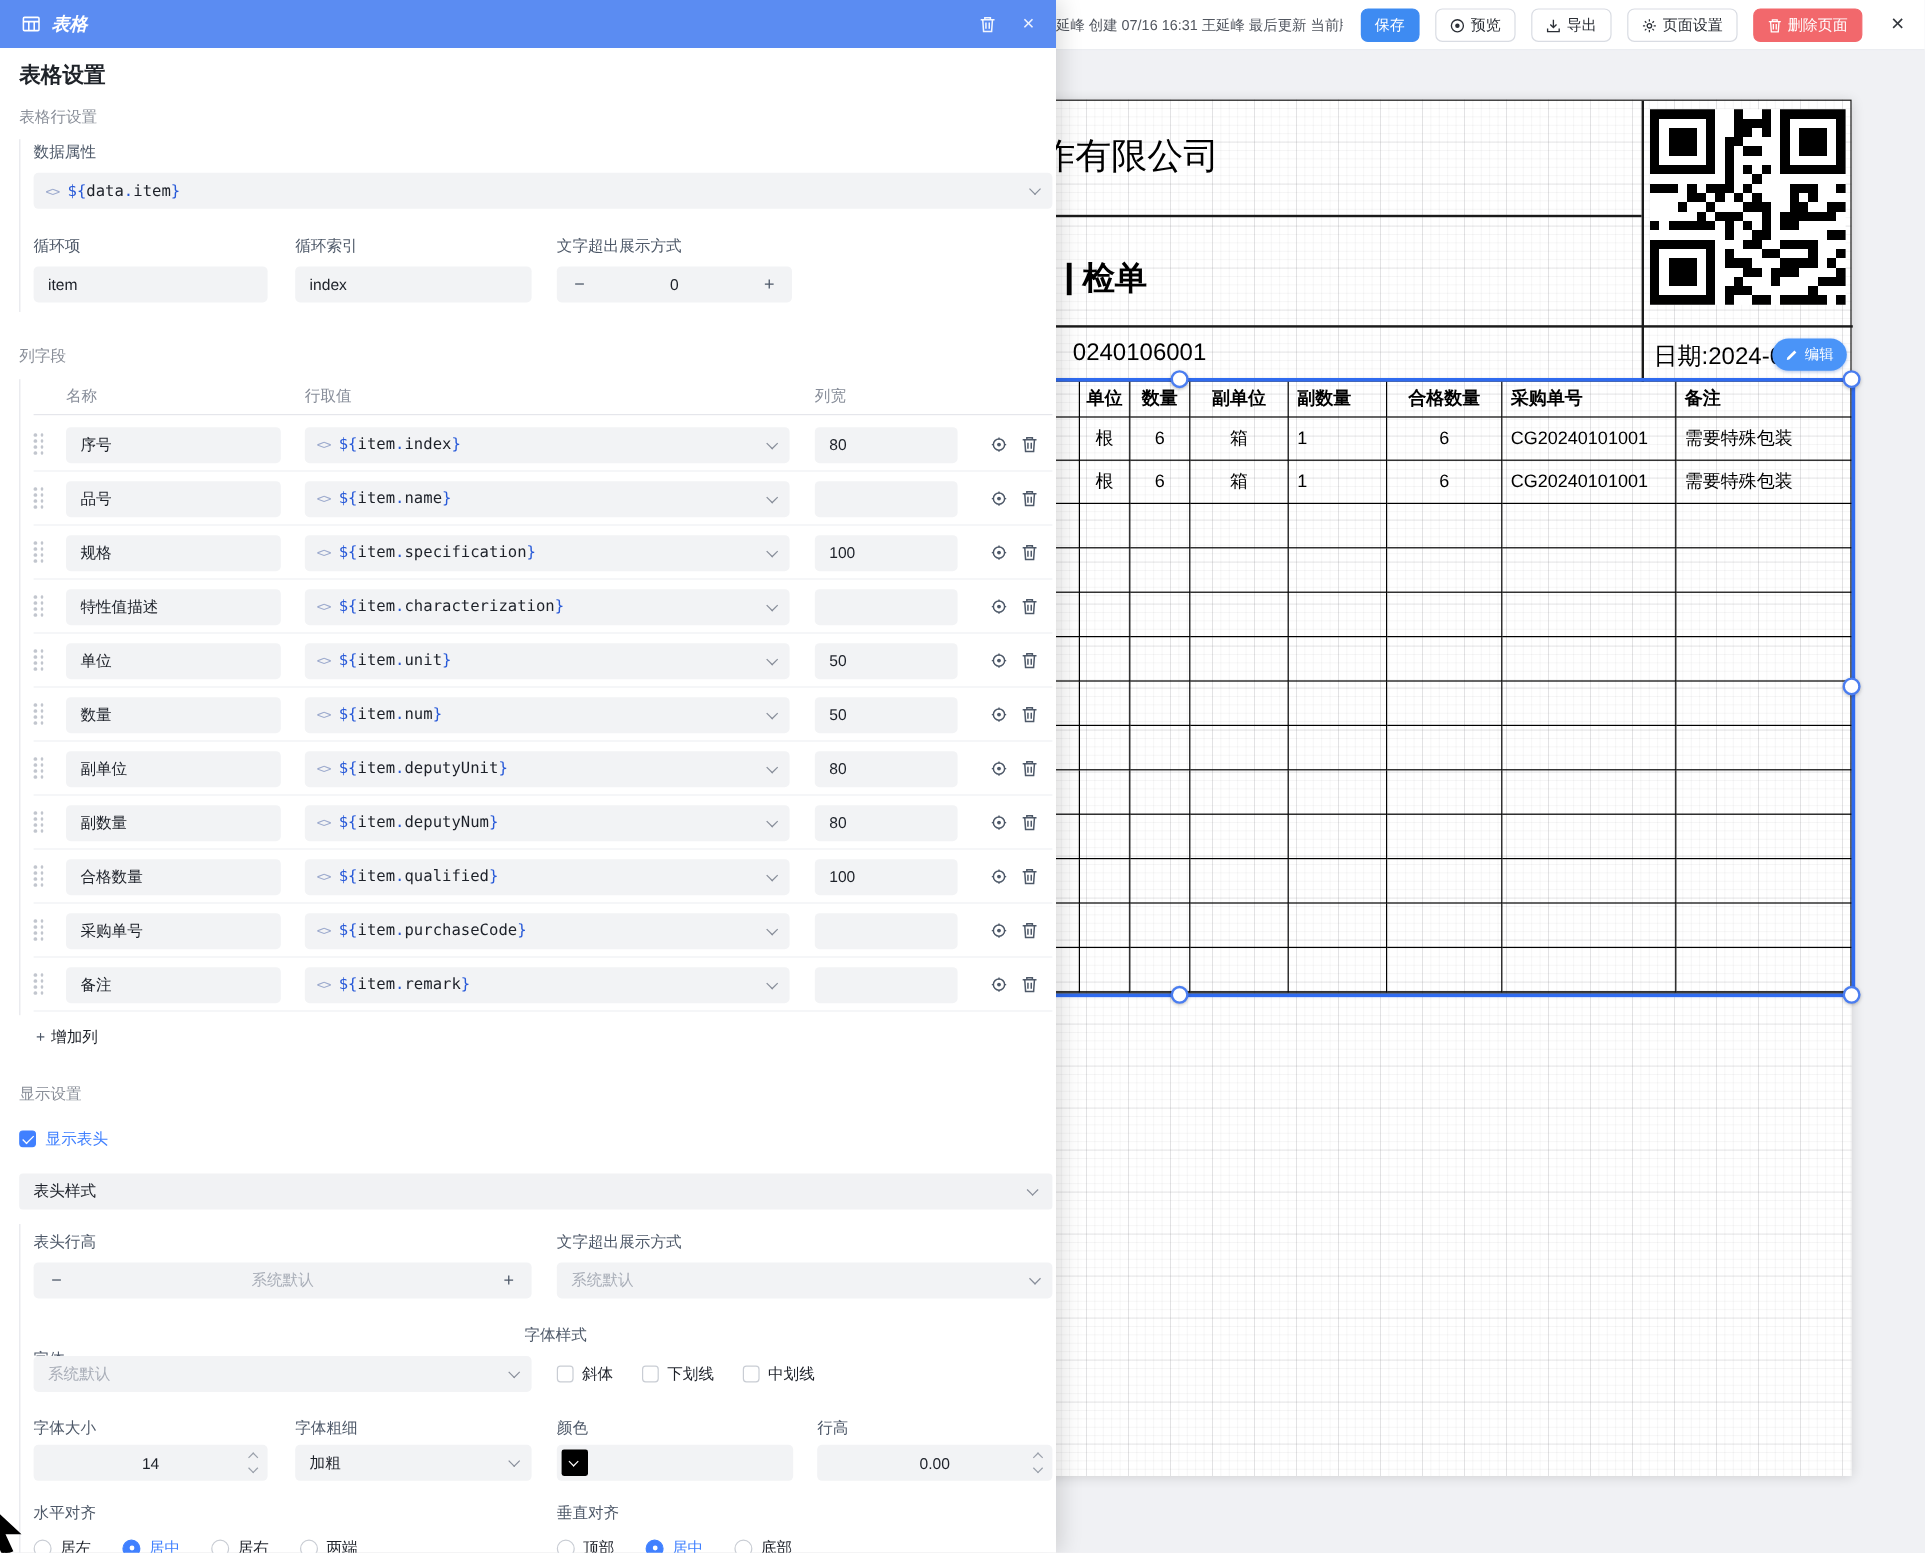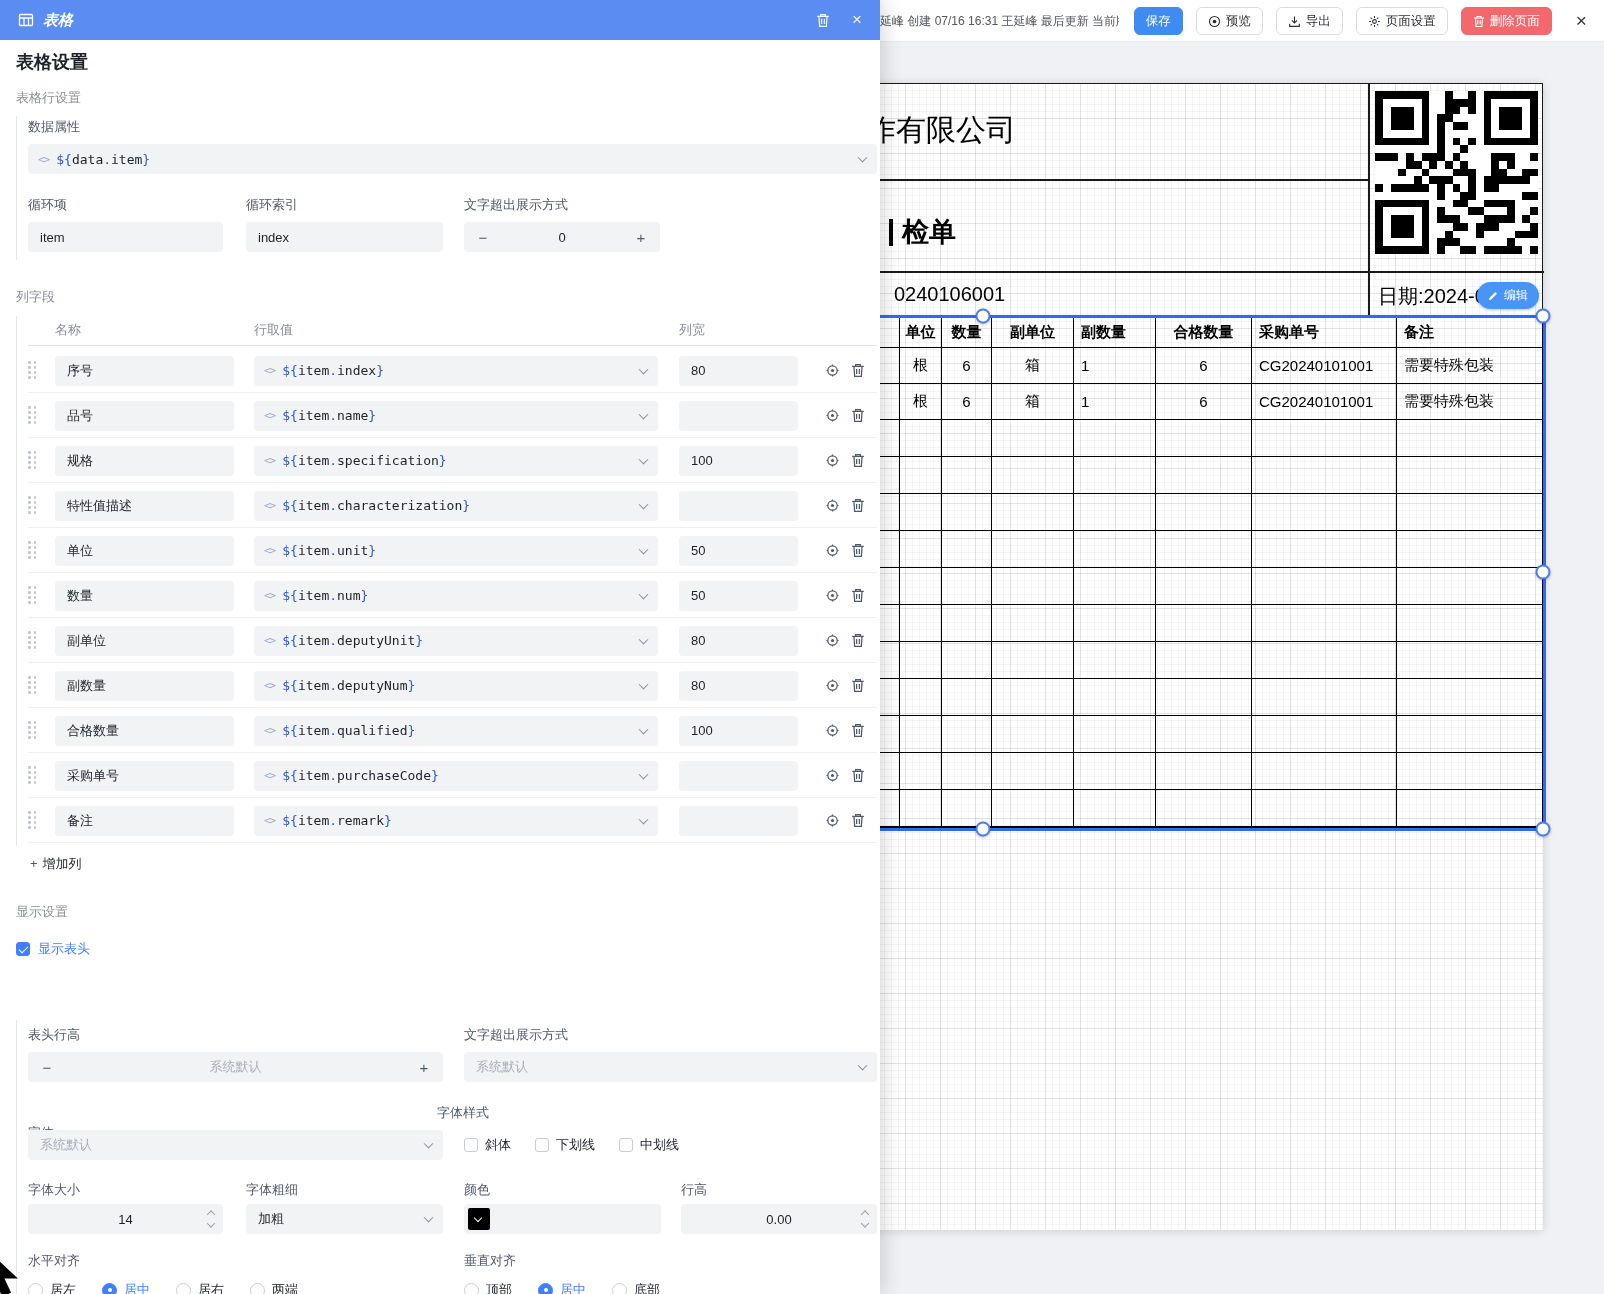--- a/index.html
+++ b/index.html
@@ -995,20 +995,24 @@
     <span class="plus">+</span><span>增加列</span>
   </div>
 
   <div class="sec-label" style="left:16px; top:903px;">显示设置</div>
 
   <div class="show-header">
     <span class="cb on"></span>
     <span>显示表头</span>
   </div>
 
+  <div class="acc-bar">
+    <span>表头样式</span>
+    <i class="chev"></i>
+  </div>
 
   <div class="vline" style="left:16px; top:1020px; height:274px;"></div>
 
   <div class="fld-label" style="left:28px; top:1026px;">表头行高</div>
   <div class="stepper" style="left:28px; top:1052px; width:415px;">
     <span class="sbtn">−</span>
     <span class="sval ph">系统默认</span>
     <span class="sbtn">+</span>
   </div>
   <div class="fld-label" style="left:464px; top:1026px;">文字超出展示方式</div>

